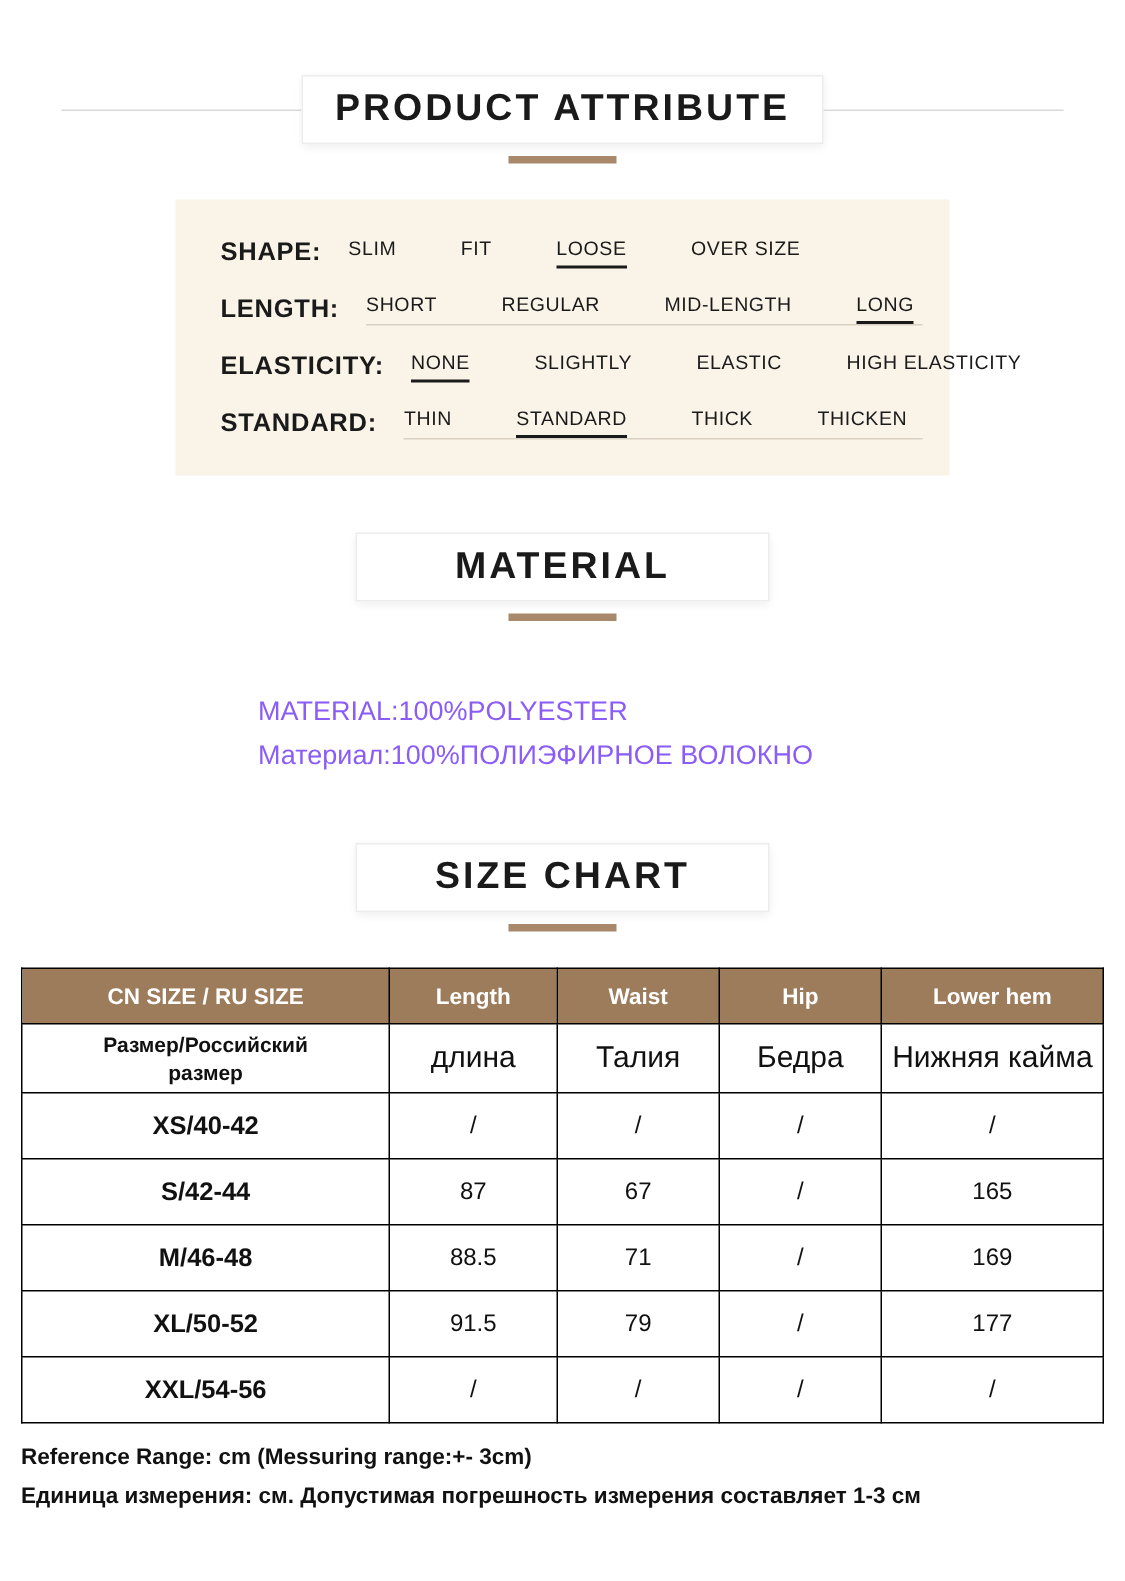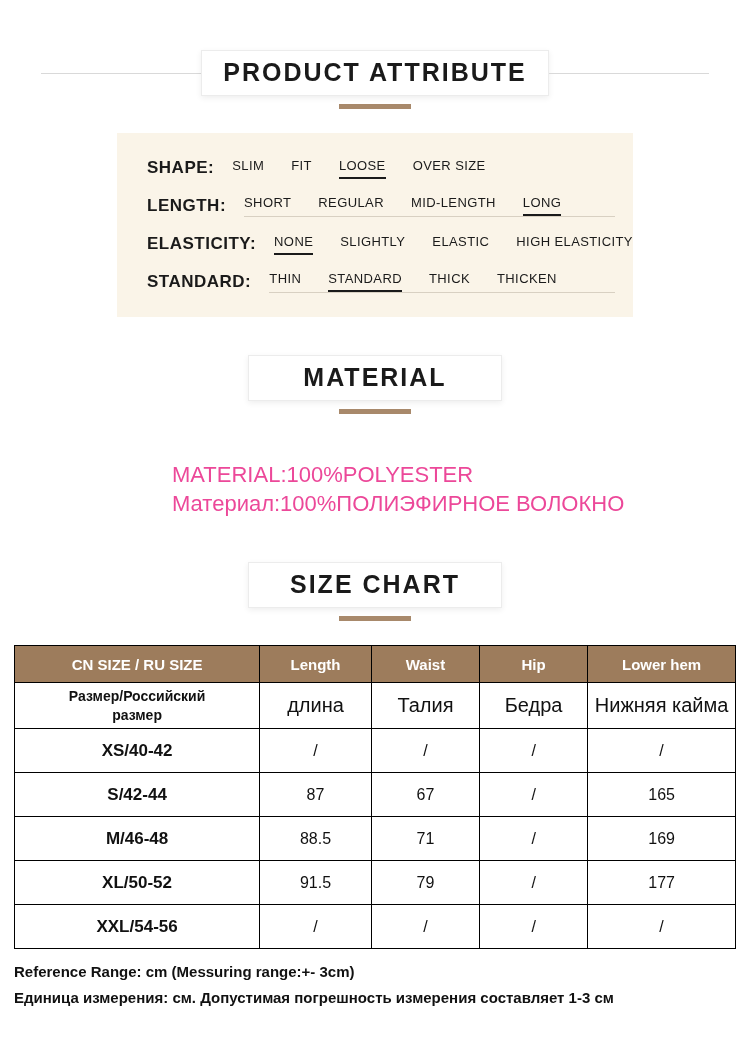--- a/index.html
+++ b/index.html
@@ -17,52 +17,52 @@
   .title-box {
     background:#ffffff;
     border:1px solid #ececec;
     box-shadow:0 2px 6px rgba(0,0,0,0.07);
     text-align:center;
     font-size:25px; font-weight:bold; letter-spacing:2px;
     color:#1a1a1a;
     padding:7px 16px 8px;
   }
   .title-box.wide { width:348px; }
-  .title-box.narrow { width:254px;text-align:center; }
+  .title-box.narrow { width:276px;text-align:center; }
   .title-bar { width:72px; height:5px; background:#a8896b; margin:8px auto 0; }
 
   .pa-section { padding-top:50px; }
 
   
   .attr-box {
     width:516px; margin:24px auto 12px;
     background:#faf4e8;
     padding:16px 18px;
   }
   .attr-row { display:flex; align-items:center; height:38px; padding-left:12px; }
   .attr-label {
     font-size:17px; font-weight:bold; letter-spacing:0.5px;
     margin-right:18px; white-space:nowrap; color:#1a1a1a;
   }
   .attr-options {
-    flex:1; display:flex; align-items:flex-end; gap:27px;
+    flex:1; display:flex; align-items:flex-end; gap:43px;
     padding-bottom:0;
   }
   .attr-options.ruled { border-bottom:1px solid #d8d0c2; }
   .opt {
     font-size:13px; letter-spacing:0.4px; color:#1a1a1a;
     padding-bottom:4px; border-bottom:2px solid transparent;
     white-space:nowrap;
   }
   .opt.selected { border-bottom-color:#1a1a1a; }
 
   
   .material-section { margin-top:38px; }
   .material-text { margin-top:46px; padding-left:172px; }
-  .material-line { font-size:22px; line-height:29px; color:#ec4899; }
+  .material-line { font-size:18px; line-height:29px; color:#8b5cf6; }
 
   
   .sizechart-section { margin-top:44px; }
   .size-table {
     width:722px; margin:24px auto 0;
     border-collapse:collapse; table-layout:fixed;
   }
   .size-table th, .size-table td {
     border:1px solid #000000; text-align:center; vertical-align:middle;
     overflow:hidden;

